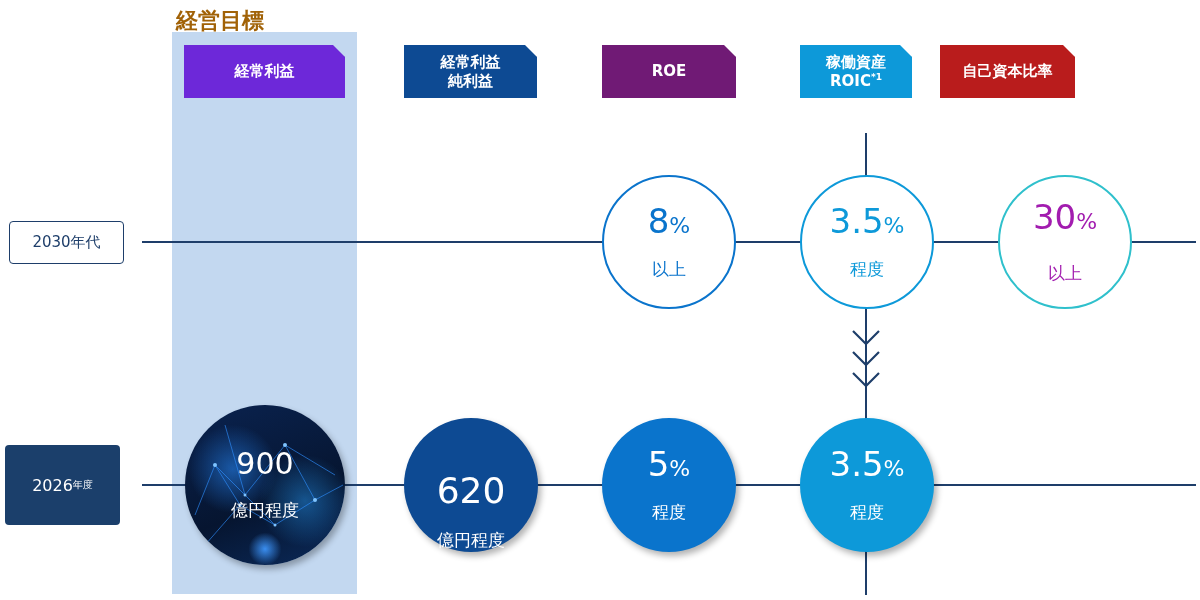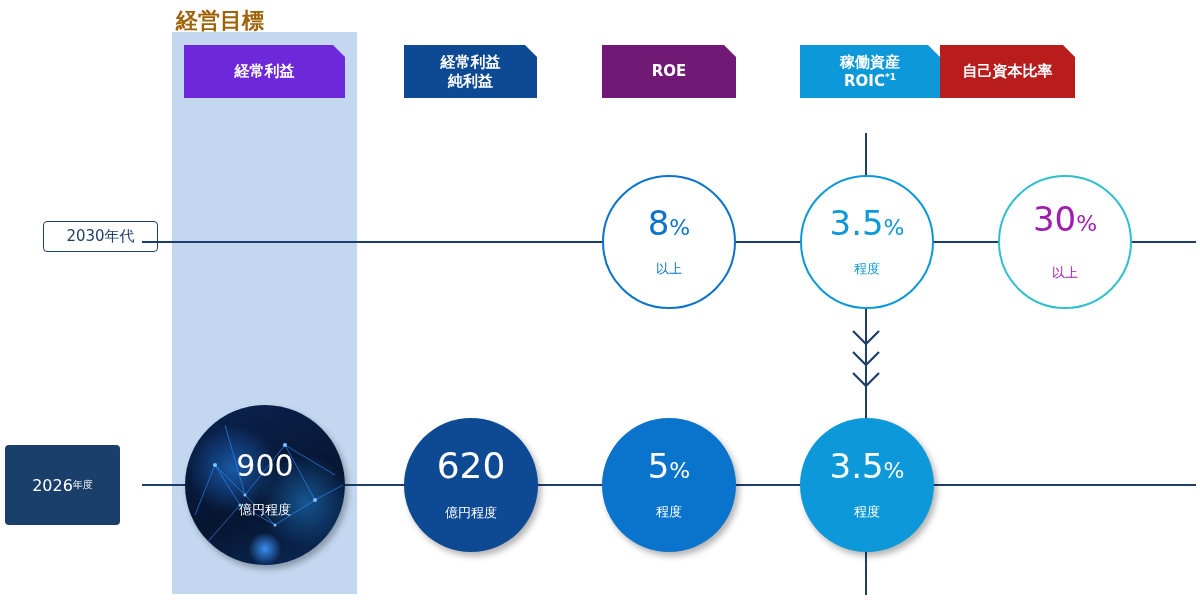--- a/index.html
+++ b/index.html
@@ -11,21 +11,21 @@
        clip-path:polygon(0 0,calc(100% - 12px) 0,100% 12px,100% 100%,0 100%);box-shadow:2px 3px 3px rgba(0,0,0,.25);}
   .tag-inner{white-space:pre-line;}
   .tag sup{font-size:9px;}
   .hline{height:2px;background:#1e3e6a;}
   .vline{width:2px;background:#1e3e6a;}
   .rowlabel{display:flex;align-items:center;justify-content:center;border-radius:4px;font-size:15px;}
   .circle{border-radius:50%;display:flex;flex-direction:column;align-items:center;justify-content:center;box-sizing:border-box;}
   .outline{background:#fff;border:2px solid;}
   .val{font-size:34px;line-height:1;}
   .val .unit{font-size:22px;}
-  .sub{font-size:13px;margin-top:20px;}
+  .sub{font-size:17px;margin-top:20px;}
   .filled{color:#fff;box-shadow:3px 4px 6px rgba(0,0,0,.3);}
   .net{background:radial-gradient(circle at 50% 90%, #3a8ef0 0, transparent 10%),
         radial-gradient(circle at 30% 40%, rgba(40,140,255,.55) 0, transparent 30%),
         radial-gradient(circle at 75% 60%, rgba(40,160,255,.45) 0, transparent 30%),
         linear-gradient(160deg,#0a2350,#061530 60%,#0b2a5a);overflow:hidden;}
   .net svg{position:absolute;left:0;top:0;}
 </style>
 </head>
 <body>
 
@@ -35,39 +35,39 @@
 <div class="abs tag" style="left:184px;width:161px;background:#6d28d9;">
     <span class="tag-inner">経常利益</span>
   </div>
 <div class="abs tag" style="left:404px;width:133px;background:#0d4a93;">
     <span class="tag-inner">経常利益
 純利益</span>
   </div>
 <div class="abs tag" style="left:602px;width:134px;background:#701a75;">
     <span class="tag-inner">ROE</span>
   </div>
-<div class="abs tag" style="left:800px;width:140px;background:#0d99d9;">
+<div class="abs tag" style="left:800px;width:112px;background:#0d99d9;">
     <span class="tag-inner"><span>稼働資産
 ROIC</span><sup>*1</sup></span>
   </div>
 <div class="abs tag" style="left:940px;width:135px;background:#b91c1c;">
     <span class="tag-inner">自己資本比率</span>
   </div>
 
 <div class="abs hline" style="left:142px;top:241px;width:1054px;"></div>
 <div class="abs hline" style="left:142px;top:484px;width:1054px;"></div>
 <div class="abs vline" style="left:865px;top:133px;height:462px;"></div>
 
 <svg class="abs" style="left:846px;top:325px;" width="40" height="70">
   <polyline points="7,6 20,19 33,6" fill="none" stroke="#1e3e6a" stroke-width="2.2"></polyline>
   <polyline points="7,27 20,40 33,27" fill="none" stroke="#1e3e6a" stroke-width="2.2"></polyline>
   <polyline points="7,48 20,61 33,48" fill="none" stroke="#1e3e6a" stroke-width="2.2"></polyline>
 </svg>
 
-<div class="abs rowlabel" style="left:9px;top:221px;width:115px;height:31px;border:1.5px solid #1e3e6a;box-sizing:border-box;color:#1e3e6a;margin-left:34px;">
+<div class="abs rowlabel" style="left:9px;top:221px;width:115px;height:43px;border:1.5px solid #1e3e6a;box-sizing:border-box;color:#1e3e6a;">
     <span>2030年代</span>
   </div>
 <div class="abs rowlabel" style="left:5px;top:445px;width:115px;height:80px;background:#1b3f6b;color:#fff;font-size:16px;">
     <span>2026</span>
     <span style="font-size:10px;">年度</span>
   </div>
 
 <div class="abs circle outline" style="left:602px;top:175px;width:134px;height:134px;border-color:#0a74cc;color:#0a74cc;">
   <div class="val"><span>8</span><span class="unit">%</span></div>
   <div class="sub">以上</div>
@@ -96,21 +96,21 @@
         <circle cx="60" cy="90" r="1.5"></circle>
         <circle cx="100" cy="40" r="2"></circle>
       <circle cx="55" cy="100" r="1.5"></circle>
         <circle cx="130" cy="95" r="2"></circle>
         <circle cx="90" cy="120" r="1.5"></circle>
     </g>
   </svg>
   <div class="val" style="font-size:30px;position:relative;"><span>900</span></div>
   <div class="sub" style="position:relative;">億円程度</div>
 </div>
-<div class="abs circle filled" style="left:404px;top:418px;width:134px;height:134px;background:#0d4a93;">
+<div class="abs circle filled" style="left:404px;top:418px;width:134px;height:134px;background:#0d4a93;justify-content:flex-end;">
   <div class="val" style="font-size:36px;"><span>620</span></div>
   <div class="sub">億円程度</div>
 </div>
 <div class="abs circle filled" style="left:602px;top:418px;width:134px;height:134px;background:#0a74cc;">
   <div class="val"><span>5</span><span class="unit">%</span></div>
   <div class="sub">程度</div>
 </div>
 <div class="abs circle filled" style="left:800px;top:418px;width:134px;height:134px;background:#0d99d9;">
   <div class="val"><span>3.5</span><span class="unit">%</span></div>
   <div class="sub">程度</div>

